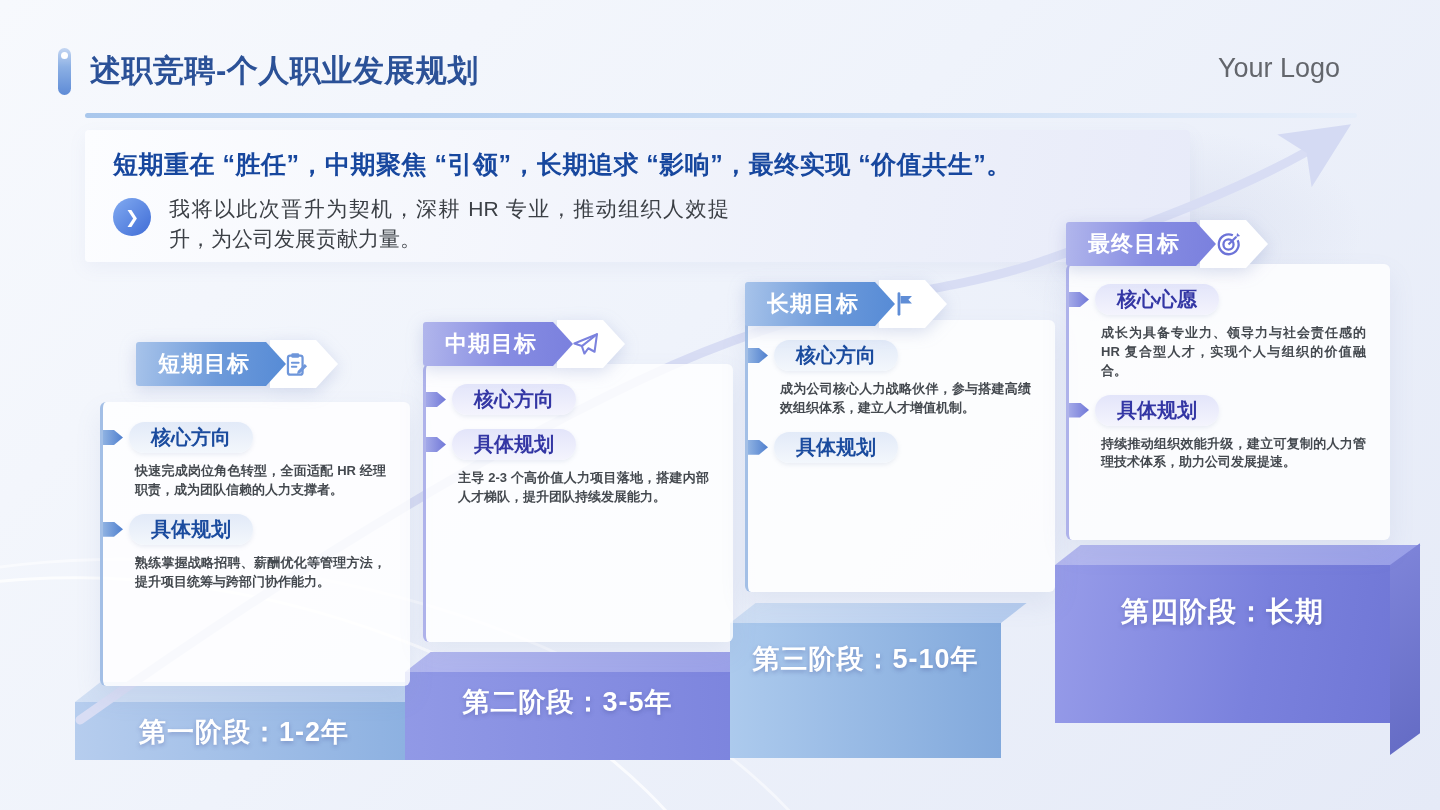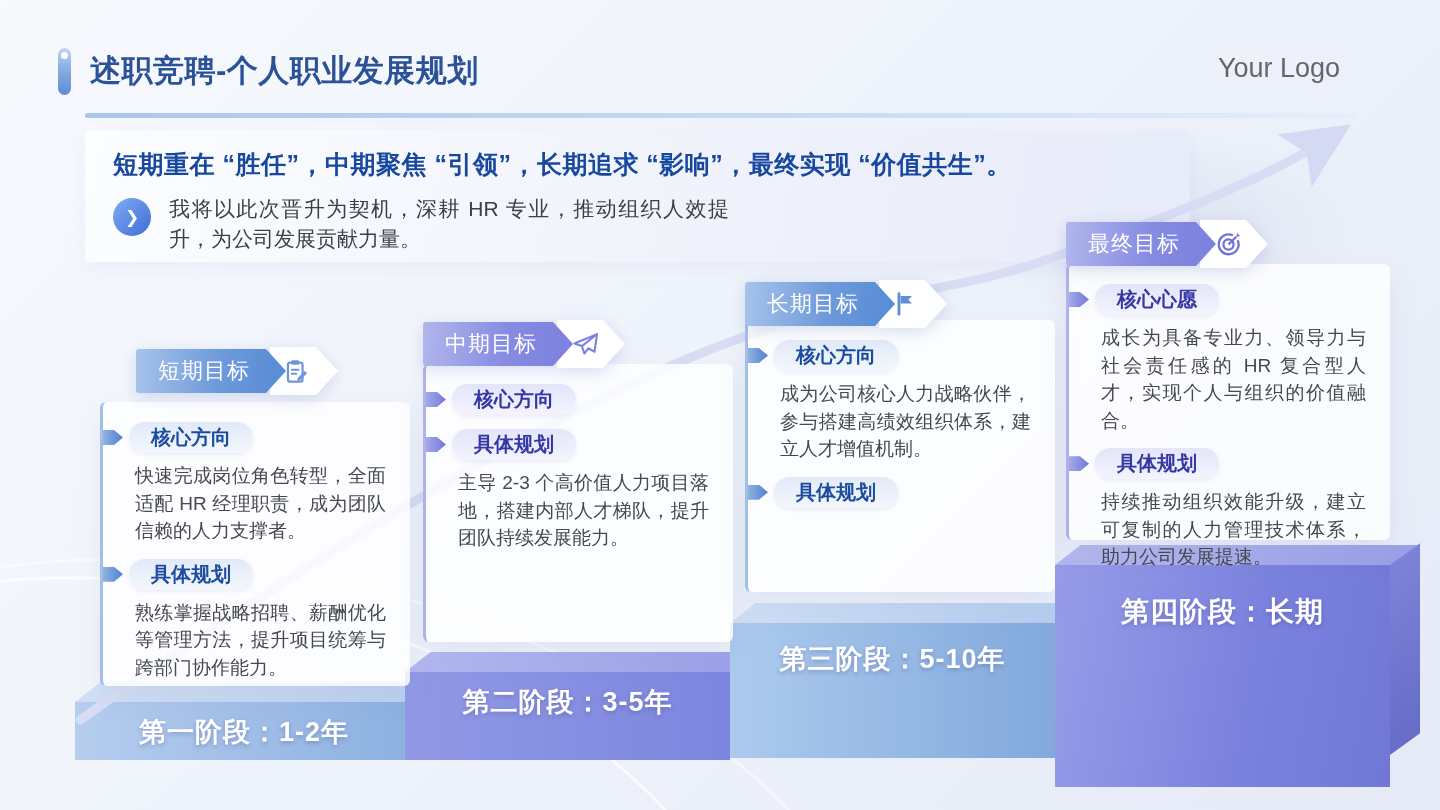--- a/index.html
+++ b/index.html
@@ -31,27 +31,27 @@
   .chev{width:38px;height:38px;border-radius:50%;flex:0 0 38px;margin-top:4px;
     background:linear-gradient(135deg,#82abf1 0%,#3f6cd6 100%);
     display:flex;align-items:center;justify-content:center;color:#fff;font-size:17px;font-weight:bold;}
   .desc{margin-left:18px;width:560px;font-size:21px;color:#3c4046;line-height:1.42;text-align:justify;}
   
   .arrow-svg{position:absolute;left:0;top:0;z-index:5;pointer-events:none;}
   
   .ribbon{position:absolute;display:flex;align-items:center;z-index:7;filter:drop-shadow(0 4px 8px rgba(110,130,190,.25));}
   .ribbon-label{height:44px;padding:0 36px 0 22px;display:flex;align-items:center;z-index:2;
     clip-path:polygon(0 0,calc(100% - 20px) 0,100% 50%,calc(100% - 20px) 100%,0 100%);
-    color:#fff;font-size:22px;font-weight:normal;letter-spacing:1px;border-radius:3px 0 0 3px;}
+    color:#fff;font-size:22px;font-weight:bold;letter-spacing:1px;border-radius:3px 0 0 3px;}
   .t-blue .ribbon-label{background:linear-gradient(95deg,#a7c3ea 0%,#6d9ada 55%,#568bd6 100%);}
   .t-purple .ribbon-label{background:linear-gradient(95deg,#b1b6ec 0%,#868ce2 55%,#7a80de 100%);}
   .ribbon-ic{width:68px;height:48px;margin-left:-16px;background:#ffffff;z-index:1;
     clip-path:polygon(0 0,calc(100% - 22px) 0,100% 50%,calc(100% - 22px) 100%,0 100%);
     display:flex;align-items:center;padding-left:14px;box-sizing:border-box;}
-  .ribbon.c1{left:100px;top:347px;padding-left:36px;}
+  .ribbon.c1{left:100px;top:340px;padding-left:36px;}
   .ribbon.c2{left:423px;top:320px;}
   .ribbon.c3{left:745px;top:280px;justify-content:space-between;}
   .ribbon.c4{left:1066px;top:220px;}
   
   .card{position:absolute;z-index:6;background:rgba(255,255,255,.82);border-radius:6px;
     box-shadow:0 12px 26px rgba(120,140,190,.12);box-sizing:border-box;padding:6px 16px 0 18px;}
   .card.t-blue{border-left:3px solid #a3bfe6;}
   .card.t-purple{border-left:3px solid #aeb2ea;}
   .card.c1{left:100px;top:402px;width:310px;height:284px;}
   .card.c2{left:423px;top:364px;width:310px;height:278px;}
@@ -60,37 +60,37 @@
   .sec{margin-top:14px;}
   .tagrow{display:flex;align-items:center;}
   .mark{width:20px;height:15px;margin-left:-18px;margin-right:6px;flex:0 0 20px;
     clip-path:polygon(0 0,55% 0,100% 50%,55% 100%,0 100%);}
   .t-blue .mark{background:linear-gradient(90deg,#8fb2e2,#4f7fce);}
   .t-purple .mark{background:linear-gradient(90deg,#a3a9e8,#7178d8);}
   .tag{height:31px;display:inline-flex;align-items:center;padding:0 22px;border-radius:16px;
     font-size:20px;font-weight:bold;box-shadow:0 2px 4px rgba(130,145,190,.15);}
   .t-blue .tag{background:linear-gradient(180deg,#e2eaf8,#f3f7fc);color:#1a4b9e;}
   .t-purple .tag{background:linear-gradient(180deg,#e3e5fa,#f4f4fd);color:#3336a4;}
-  .para{margin:9px 8px 0 14px;font-size:19px;color:#44494f;line-height:1.45;text-align:justify;}
+  .para{margin:9px 8px 0 14px;font-size:13px;color:#44494f;line-height:1.45;text-align:justify;font-weight:bold;}
   
   .step{position:absolute;z-index:4;}
   .step-top{height:20px;transform:skewX(-52deg);transform-origin:bottom left;}
   .step-front{position:relative;display:flex;justify-content:center;}
   .step-label{color:#fff;font-weight:bold;letter-spacing:1px;text-shadow:0 2px 4px rgba(60,70,140,.35);}
   .step.s1{left:75px;top:682px;width:330px;}
   .step.s1 .step-front{height:58px;}
   .step.s1 .step-label{margin-top:12px;font-size:27px;margin-left:8px;}
   .step.s2{left:405px;top:652px;width:325px;}
   .step.s2 .step-front{height:88px;}
   .step.s2 .step-label{margin-top:12px;font-size:27px;}
-  .step.s3{left:730px;top:603px;width:325px;}
+  .step.s3{left:730px;top:603px;width:271px;}
   .step.s3 .step-front{height:135px;}
   .step.s3 .step-label{margin-top:18px;font-size:27px;}
   .step.s4{left:1055px;top:545px;width:335px;}
-  .step.s4 .step-front{height:222px;}
+  .step.s4 .step-front{height:158px;}
   .step.s4 .step-label{margin-top:28px;font-size:28px;}
   .s1 .step-front{background:linear-gradient(90deg,#b6cdee,#8db1e1);}
   .s1 .step-top{background:linear-gradient(90deg,#d2e0f4,#bcd1ef);}
   .s2 .step-front{background:linear-gradient(90deg,#9199e6,#7d85de);}
   .s2 .step-top{background:linear-gradient(90deg,#b3b8ef,#9ba1e8);}
   .s3 .step-front{background:linear-gradient(90deg,#accaed,#82a9dc);}
   .s3 .step-top{background:linear-gradient(90deg,#cfdff4,#b5ccee);}
   .s4 .step-front{background:linear-gradient(100deg,#979ce9 0%,#7densed 0,#7a81dd 60%,#7077d6 100%);}
   .s4 .step-front{background:linear-gradient(100deg,#979ce9 0%,#7a81dd 60%,#7077d6 100%);}
   .s4 .step-top{width:340px;background:linear-gradient(90deg,#b4b8ef,#9aa0e8);}

